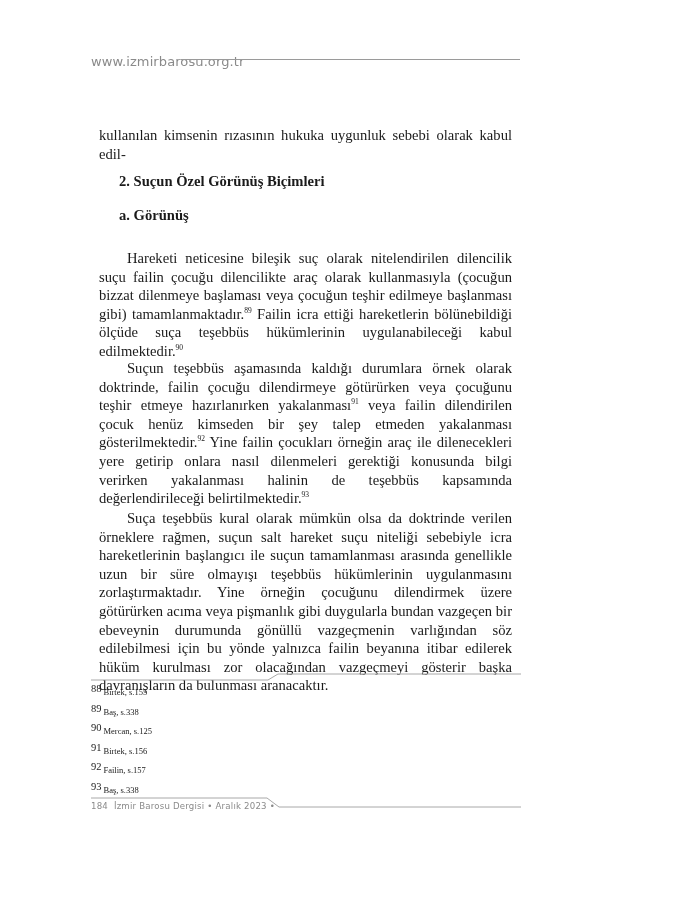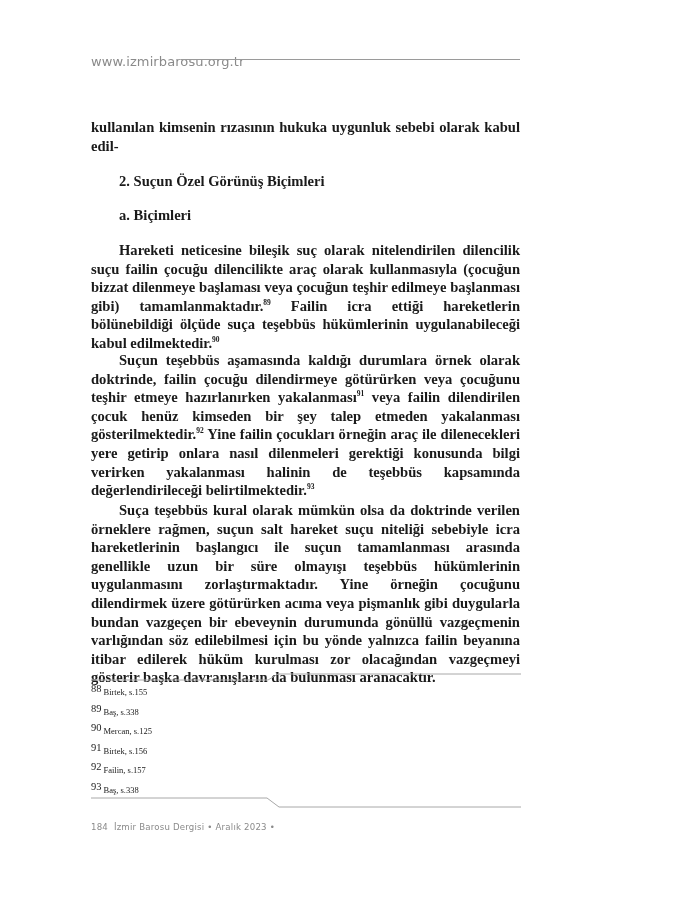--- a/index.html
+++ b/index.html
@@ -2,46 +2,46 @@
 <html><head>
   <meta charset="utf-8">
   <style>
     html, body { margin: 0; padding: 0; background: #ffffff; }
     body { width: 700px; height: 917px; position: relative; overflow: hidden; font-family: "Liberation Serif", "DejaVu Serif", serif; color: #1a1a1a; }
 
     .header-url { position: absolute; left: 91px; top: 54px; font-family: "DejaVu Sans", sans-serif; font-size: 13px; color: #8a8a8a; letter-spacing: 0.1px; }
     .header-line { position: absolute; left: 181px; top: 59px; width: 339px; height: 1px; background: #9a9a9a; }
 
     .body-text { position: absolute; left: 91px; width: 429px; font-size: 14.6px; line-height: 18.6px; text-align: justify; color: #1a1a1a; }
-    .body-text p { margin: 0; font-weight: bold; }
+    .body-text p { margin: 8px; }
     .para { text-indent: 28px; }
     sup { font-size: 7.5px; line-height: 0; vertical-align: 6px; }
 
     .heading { position: absolute; left: 119px; font-size: 14.6px; font-weight: bold; color: #1a1a1a; }
 
     .fn-sep { position: absolute; top: 670px; left: 91px; width: 430px; height: 12px; }
     .footnotes { position: absolute; left: 91px; top: 686px; font-size: 8.5px; color: #1a1a1a; }
     .fn { height: 19.5px; white-space: nowrap; }
     .fn .num { font-size: 10.5px; position: relative; top: -3px; margin-right: 2px; }
 
     .footer-sep { position: absolute; top: 796px; left: 91px; width: 430px; height: 14px; }
-    .footer-text { position: absolute; left: 91px; top: 801px; font-family: "DejaVu Sans", sans-serif; font-size: 8.6px; color: #8a8a8a; letter-spacing: 0.2px; white-space: nowrap; margin-top: 21px; }
+    .footer-text { position: absolute; left: 91px; top: 801px; font-family: "DejaVu Sans", sans-serif; font-size: 8.6px; color: #8a8a8a; letter-spacing: 0.2px; white-space: nowrap; }
   </style>
 </head>
 <body>
 
 <div class="header-url">www.izmirbarosu.org.tr</div>
 <div class="header-line"></div>
 
 <div class="body-text" style="top:118px;">
   <p style="text-align:justify;text-align-last:justify;">kullanılan kimsenin rızasının hukuka uygunluk sebebi olarak kabul edil-</p>
 </div>
 
 <div class="heading" style="top:173px;">2. Suçun Özel Görünüş Biçimleri</div>
-<div class="heading" style="top:207px;">a. Biçimleri</div>
+<div class="heading" style="top:207px;">a. Görünüş</div>
 
 <div class="body-text" style="top:241px;">
   <p class="para" style="hyphens:manual;"><span>Hareketi neticesine bileşik suç olarak nitelendirilen dilencilik suçu failin çocuğu dilencilikte araç olarak kullanmasıyla (çocuğun bizzat dilenmeye başlaması veya çocuğun teşhir edilmeye başlanması gibi) tamamlanmaktadır.</span><sup>89</sup><span> Failin icra ettiği hareketlerin bölünebildiği ölçüde suça teşebbüs hükümlerinin uygulanabileceği kabul edilmektedir.</span><sup>90</sup></p>
 </div>
 
 <div class="body-text" style="top:351px;">
   <p class="para"><span>Suçun teşebbüs aşamasında kaldığı durumlara örnek olarak doktrinde, failin çocuğu dilendirmeye götürürken veya çocuğunu teşhir etmeye hazırlanırken yakalanması</span><sup>91</sup><span> veya failin dilendirilen çocuk henüz kimseden bir şey talep etmeden yakalanması gösterilmektedir.</span><sup>92</sup><span> Yine failin çocukları örneğin araç ile dilenecekleri yere getirip onlara nasıl dilenmeleri gerektiği konusunda bilgi verirken yakalanması halinin de teşebbüs kapsamında değerlendirileceği belirtilmektedir.</span><sup>93</sup></p>
 </div>
 
 <div class="body-text" style="top:501px;">

